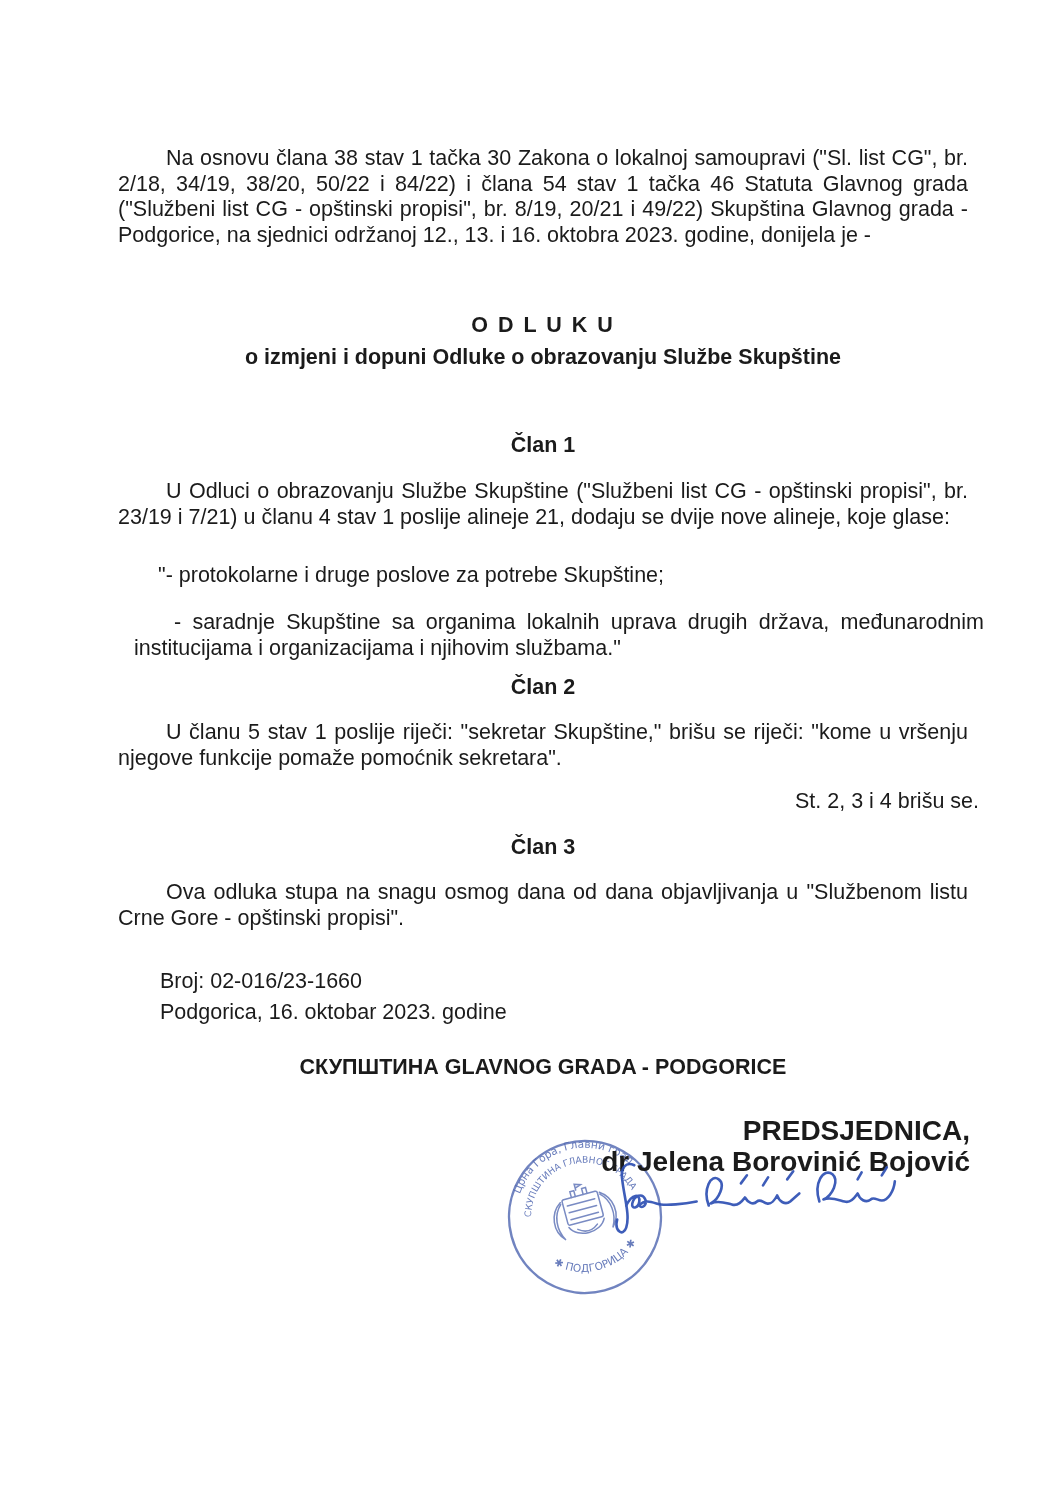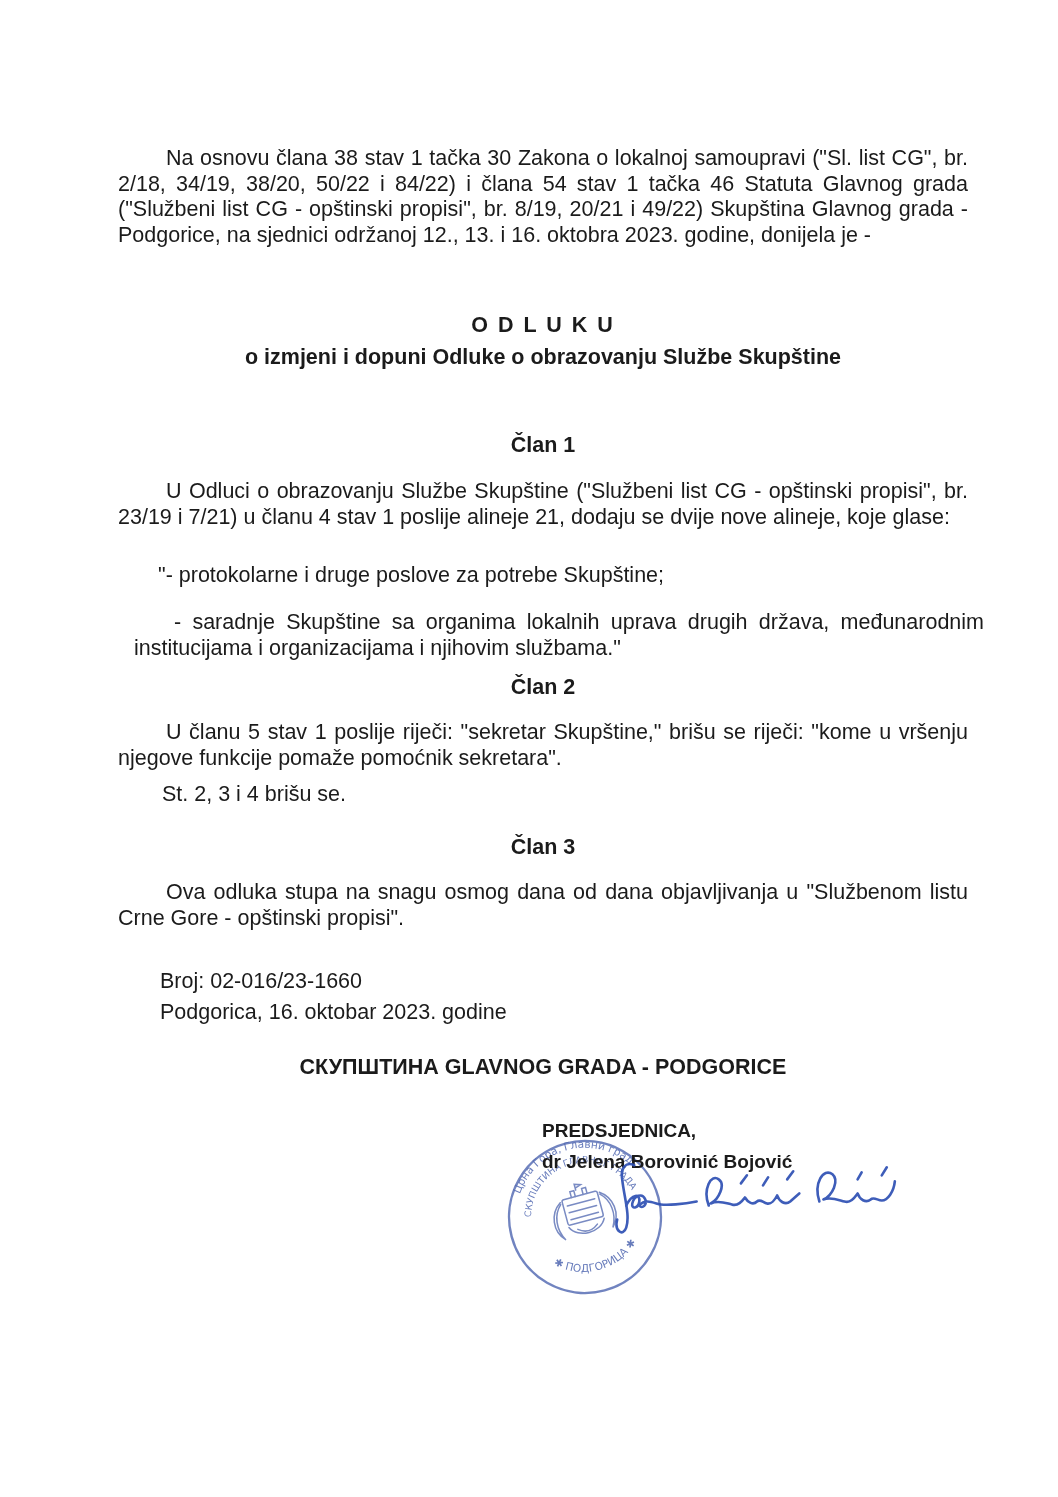--- a/index.html
+++ b/index.html
@@ -19,23 +19,23 @@
     z-index:2;
   }
   .justify{text-align:justify;}
   .ind{text-indent:48px;}
   .ind40{text-indent:40px;}
   .center{text-align:center;}
   .bold{font-weight:bold;}
   .sp{letter-spacing:2px;}
   .broj{left:160px;width:700px;}
   .sig-block{
-    position:absolute;left:542px;width:378px;
-    text-align:left;font-weight:bold;
-    font-size:19px;line-height:25.5px;z-index:2;
+    position:absolute;left:592px;width:378px;
+    text-align:right;font-weight:bold;
+    font-size:28px;line-height:25.5px;z-index:2;
   }
   .stamp-svg{
     position:absolute;left:504px;top:1136px;
     width:162px;height:162px;
     transform:rotate(-15deg);
     z-index:1;opacity:0.92;
   }
   .sign-svg{
     position:absolute;left:590px;top:1158px;
     width:332px;height:88px;
@@ -52,21 +52,21 @@
   <div class="tb center bold" style="top:345px;">o izmjeni i dopuni Odluke o obrazovanju Službe Skupštine</div>
   <div class="tb center bold sp" style="top:313px;">O D L U K U</div>
 
   <div class="tb center bold" style="top:433px;">Član 1</div>
   <p class="tb justify ind" style="top:479px;margin:0;">U Odluci o obrazovanju Službe Skupštine ("Službeni list CG - opštinski propisi", br. 23/19 i 7/21) u članu 4 stav 1 poslije alineje 21, dodaju se dvije nove alineje, koje glase:</p>
   <p class="tb ind40" style="top:563px;margin:0;">"- protokolarne i druge poslove za potrebe Skupštine;</p>
   <p class="tb justify ind40" style="top:594px;margin:16px;">- saradnje Skupštine sa organima lokalnih uprava drugih država, međunarodnim institucijama i organizacijama i njihovim službama."</p>
 
   <div class="tb center bold" style="top:675px;">Član 2</div>
   <p class="tb justify ind" style="top:720px;margin:0;">U članu 5 stav 1 poslije riječi: "sekretar Skupštine," brišu se riječi: "kome u vršenju njegove funkcije pomaže pomoćnik sekretara".</p>
-  <p class="tb ind40" style="top:778px;margin:4px;">St. 2, 3 i 4 brišu se.</p>
+  <p class="tb ind40" style="top:778px;margin:11px;text-align:right;">St. 2, 3 i 4 brišu se.</p>
 
   <div class="tb center bold" style="top:835px;text-align:center;">Član 3</div>
   <p class="tb justify ind" style="top:880px;margin:0;">Ova odluka stupa na snagu osmog dana od dana objavljivanja u "Službenom listu Crne Gore - opštinski propisi".</p>
 
   <div class="tb broj" style="top:969px;">Broj: 02-016/23-1660</div>
   <div class="tb broj" style="top:1000px;">Podgorica, 16. oktobar 2023. godine</div>
 
   <div class="tb center bold" style="top:1055px;">СКУПШТИНА GLAVNOG GRADA - PODGORICE</div>
 
   <div class="sig-block" style="top:1118px;">PREDSJEDNICA,</div>

